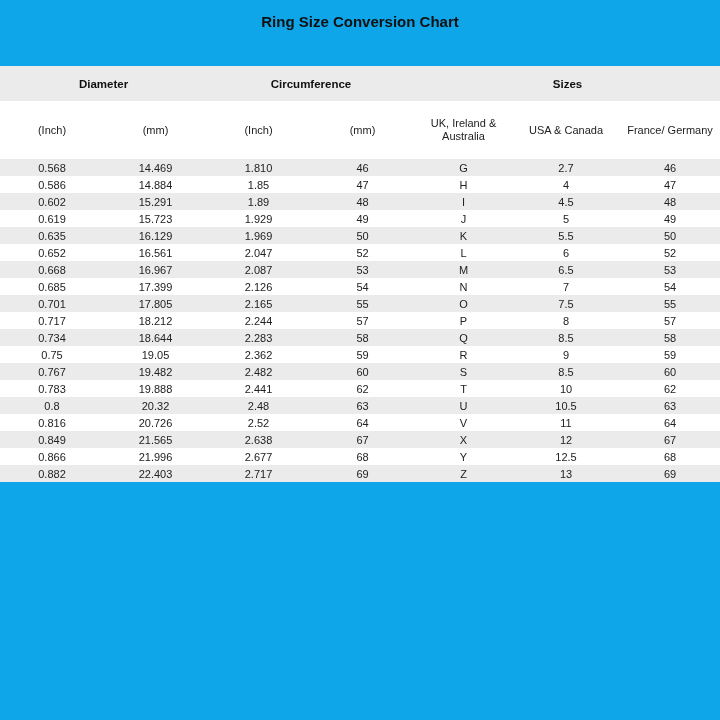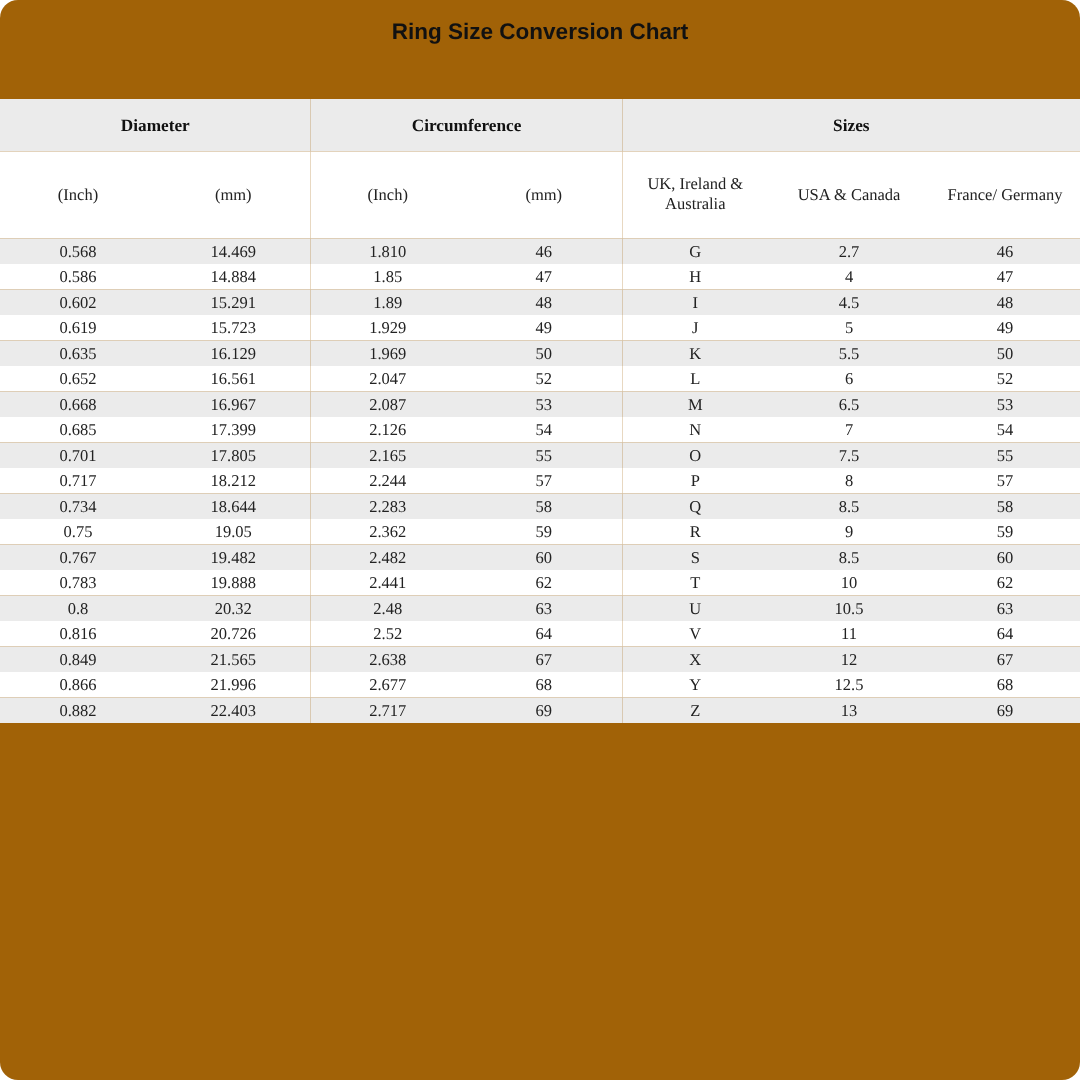--- a/index.html
+++ b/index.html
@@ -9,38 +9,36 @@
     width: 720px;
     height: 720px;
     font-family: "Liberation Sans", sans-serif;
     color: #1e1e1e;
     -webkit-font-smoothing: antialiased;
   }
   .page {
     width: 720px;
     height: 720px;
     overflow: hidden;
-    background: #a16207;
-    border-radius: 12px;
+    background: #0ea5e9;
   }
   .title {
     margin: 0;
     padding-top: 13px;
     font-size: 15px;
     line-height: 18px;
     font-weight: bold;
     text-align: center;
     color: #111111;
   }
   table.chart {
     width: 720px;
     border-collapse: collapse;
     table-layout: fixed;
     margin-top: 35px;
-    font-family: Liberation Serif, serif;
   }
   table.chart th, table.chart td {
     padding: 0;
     text-align: center;
     vertical-align: middle;
     font-size: 11px;
     color: #222222;
   }
   tr.group-row {
     height: 35px;

